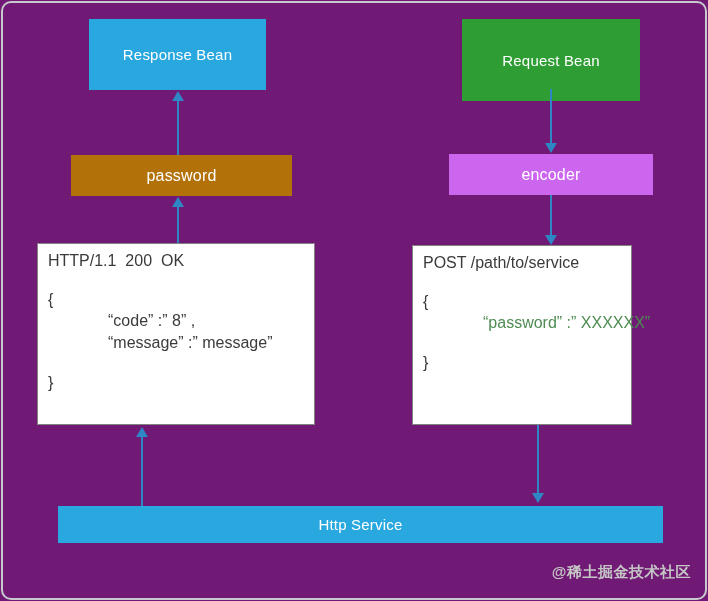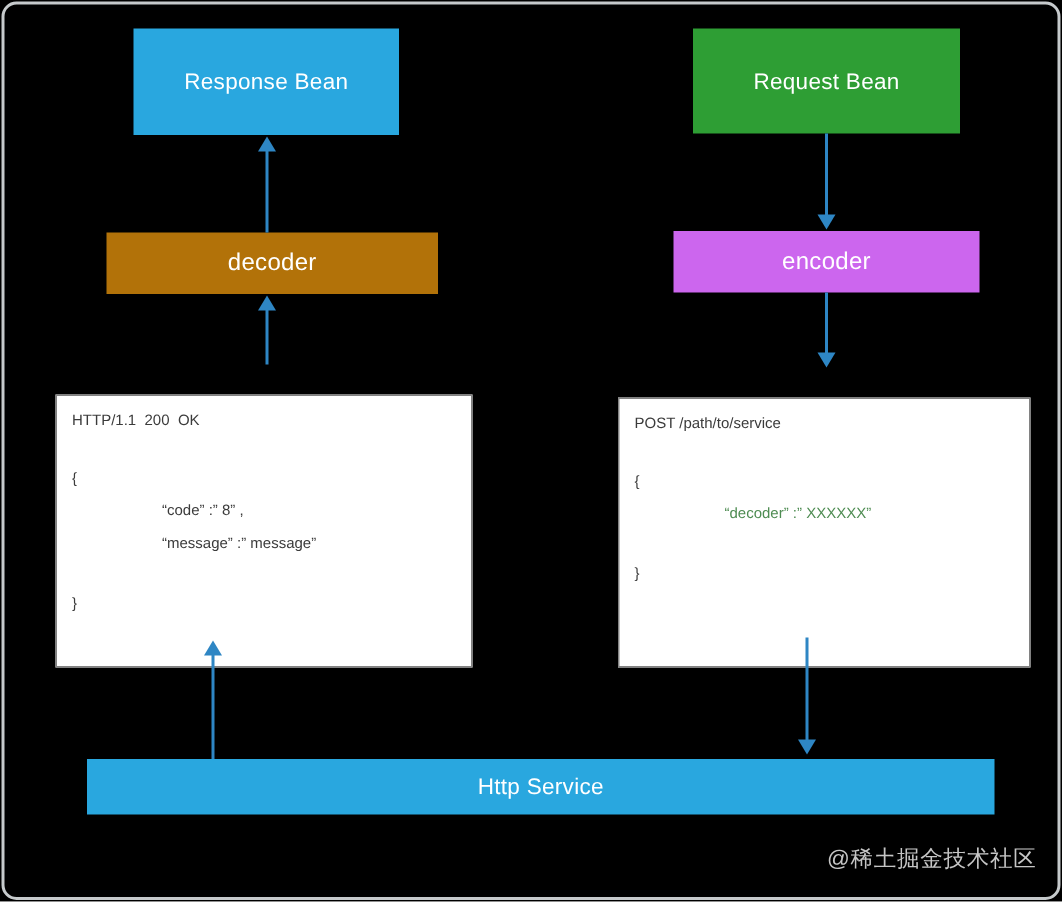--- a/index.html
+++ b/index.html
@@ -1,80 +1,81 @@
 <!DOCTYPE html>
 <html><head>
 <meta charset="utf-8">
 <style>
   html,body{margin:0;padding:0;background:#fff;}
   body{font-family:"Liberation Sans","DejaVu Sans",sans-serif;}
   .canvas{
-    position:relative;width:708px;height:601px;background:#000000;
+    position:relative;width:708px;height:601px;background:#701a75;
     overflow:hidden;box-sizing:border-box;
   }
   .frame{
     position:absolute;inset:1px;border:2px solid #c6cacc;border-radius:10px;
     pointer-events:none;
   }
   .node{
     position:absolute;display:flex;align-items:center;justify-content:center;
     color:#ffffff;font-size:15px;letter-spacing:0.2px;
   }
   .node-response{left:89px;top:19px;width:177px;height:71px;background:#29A7DF;}
-  .node-request{left:462px;top:19px;width:178px;height:70px;background:#2E9E34;text-align:center;}
+  .node-request{left:462px;top:19px;width:178px;height:82px;background:#2E9E34;text-align:center;}
   .node-decoder{left:71px;top:155px;width:221px;height:41px;background:#B27209;font-size:16px;}
   .node-encoder{left:449px;top:154px;width:204px;height:41px;background:#CC66EE;font-size:16px;}
   .node-service{left:58px;top:506px;width:605px;height:37px;background:#29A7DF;}
   .code-box{
     position:absolute;background:#ffffff;border:1px solid #828282;
-    box-sizing:border-box;color:#3B3B3B;font-size:10px;margin-top:20px;
+    box-sizing:border-box;color:#3B3B3B;font-size:16px;
   }
   .code-box-left{left:37px;top:243px;width:278px;height:182px;}
-  .code-box-right{left:412px;top:245px;width:275px;height:180px;}
+  .code-box-right{left:412px;top:245px;width:220px;height:180px;}
   .code-box .inner{padding:7px 10px;}
   .code-line{white-space:pre;line-height:20px;}
   .req-line{margin-bottom:19px;}
   .body-line{padding-left:60px;line-height:22px;white-space:pre;}
   .close-brace{margin-top:19px;}
   .green .body-line{color:#4E8C52;}
   .arrow-line{position:absolute;width:2px;background:#2E86C4;}
   .arrow-head{position:absolute;width:0;height:0;border-left:6px solid transparent;border-right:6px solid transparent;}
   .arrow-head.up{border-bottom:10px solid #2E86C4;}
   .arrow-head.down{border-top:10px solid #2E86C4;}
   .watermark{
     position:absolute;right:17px;top:563px;color:#c5c5c5;font-size:15px;
     letter-spacing:0.5px;
+    font-weight:bold;
   }
 </style>
 </head>
 <body>
 
 <div class="canvas">
 
   <div class="node node-response">Response Bean</div>
   <div class="node node-request">Request Bean</div>
-  <div class="node node-decoder">decoder</div>
+  <div class="node node-decoder">password</div>
   <div class="node node-encoder">encoder</div>
   <div class="node node-service">Http Service</div>
 
   <div class="code-box code-box-left">
     <div class="inner">
       <div class="code-line req-line">HTTP/1.1  200  OK</div>
       <div class="code-line">{</div>
       <div class="body-line">“code” :” 8” ,</div>
       <div class="body-line">“message” :” message”</div>
       <div class="code-line close-brace">}</div>
     </div>
   </div>
 
   <div class="code-box code-box-right green">
     <div class="inner">
       <div class="code-line req-line">POST /path/to/service</div>
       <div class="code-line">{</div>
-      <div class="body-line">“decoder” :” XXXXXX”</div>
+      <div class="body-line">“password” :” XXXXXX”</div>
       <div class="code-line close-brace">}</div>
     </div>
   </div>
 
   <div class="arrow-head up" style="left:172px;top:91px;"></div>
   <div class="arrow-line" style="left:177px;top:99px;height:56px;"></div>
 
   <div class="arrow-head up" style="left:172px;top:197px;"></div>
   <div class="arrow-line" style="left:177px;top:205px;height:38px;"></div>
 

